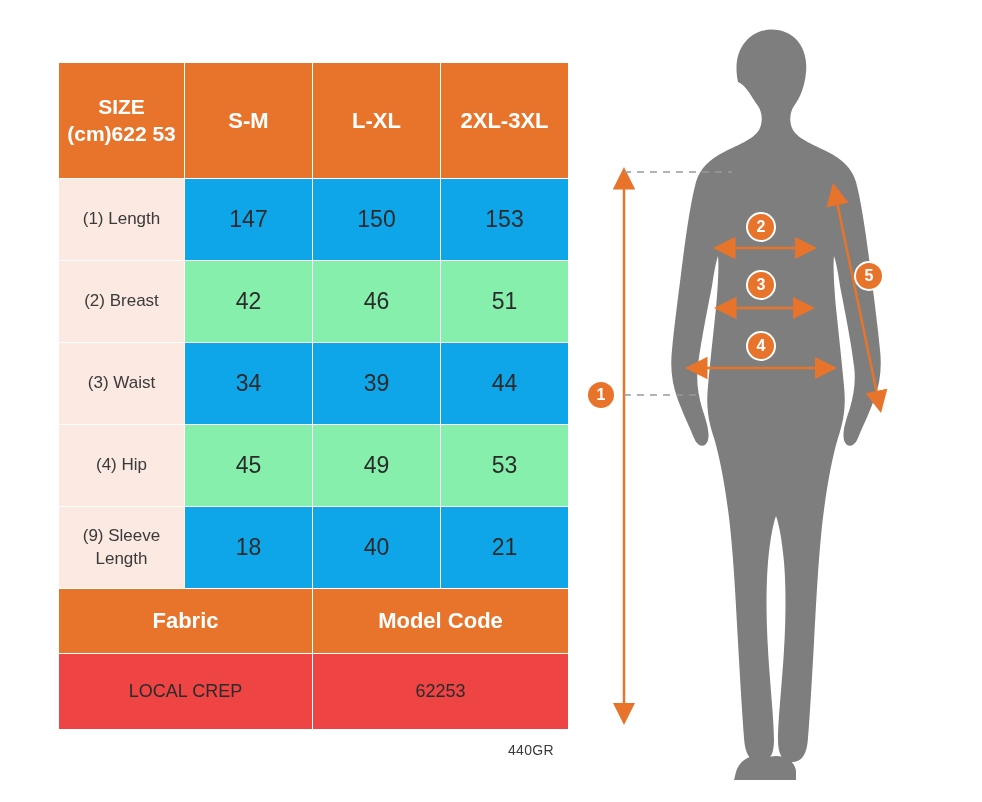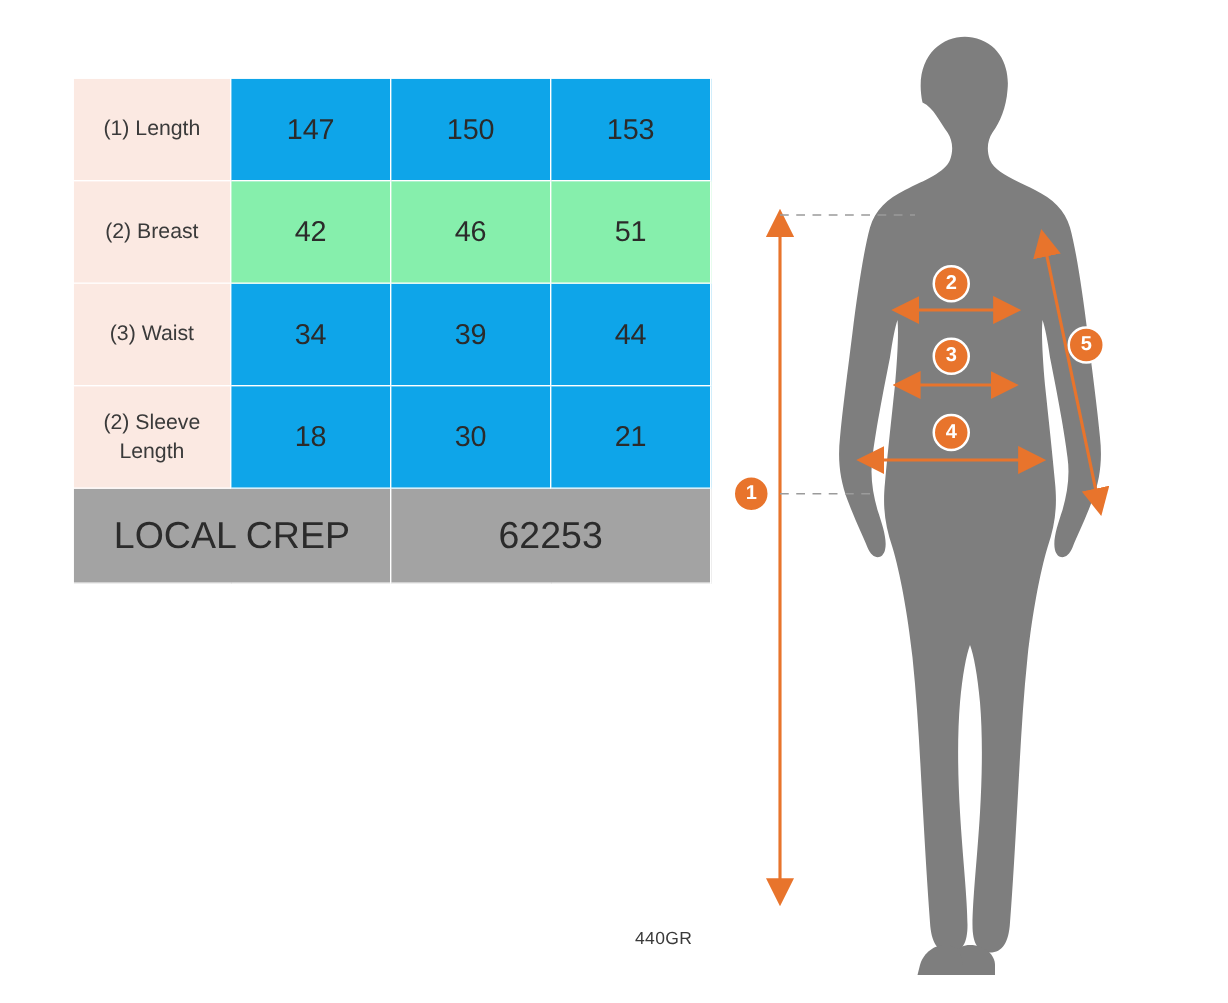--- a/index.html
+++ b/index.html
@@ -70,23 +70,23 @@
   }
 
   .sub-hdr {
     background: #e8742c;
     color: #ffffff;
     font-weight: bold;
     font-size: 22px;
     height: 64px;
   }
   .sub-val {
-    background: #a3a3a3;
+    background: #ef4444;
     color: #2b2b2b;
-    font-size: 30px;
+    font-size: 18px;
     height: 75px;
   }
 
   .code-note {
     position: absolute;
     left: 508px;
     top: 742px;
     font-size: 14px;
     color: #3a3a3a;
     letter-spacing: 0.3px;
@@ -130,20 +130,26 @@
 <div class="page">
 
   <table class="size-table">
     <colgroup>
       <col class="c1">
         <col class="c2">
         <col class="c3">
         <col class="c4">
     </colgroup>
     <tbody>
+      <tr>
+        <th class="hdr first">SIZE (cm)622 53</th>
+        <th class="hdr">S-M</th>
+        <th class="hdr">L-XL</th>
+        <th class="hdr">2XL-3XL</th>
+      </tr>
 
       <tr>
         <td class="rowlabel">(1) Length</td>
         <td class="val">147</td>
         <td class="val">150</td>
         <td class="val">153</td>
       </tr>
 
       <tr>
         <td class="rowlabel">(2) Breast</td>
@@ -152,28 +158,38 @@
         <td class="val alt">51</td>
       </tr>
 
       <tr>
         <td class="rowlabel">(3) Waist</td>
         <td class="val">34</td>
         <td class="val">39</td>
         <td class="val">44</td>
       </tr>
 
-
-      <tr>
-        <td class="rowlabel">(2) Sleeve Length</td>
+      <tr>
+        <td class="rowlabel">(4) Hip</td>
+        <td class="val alt">45</td>
+        <td class="val alt">49</td>
+        <td class="val alt">53</td>
+      </tr>
+
+      <tr>
+        <td class="rowlabel">(9) Sleeve Length</td>
         <td class="val">18</td>
-        <td class="val">30</td>
+        <td class="val">40</td>
         <td class="val">21</td>
       </tr>
 
+      <tr>
+        <td class="sub-hdr" colspan="2">Fabric</td>
+        <td class="sub-hdr" colspan="2">Model Code</td>
+      </tr>
 
       <tr>
         <td class="sub-val" colspan="2">LOCAL CREP</td>
         <td class="sub-val" colspan="2">62253</td>
       </tr>
     </tbody>
   </table>
 
   <div class="code-note">440GR</div>
 

